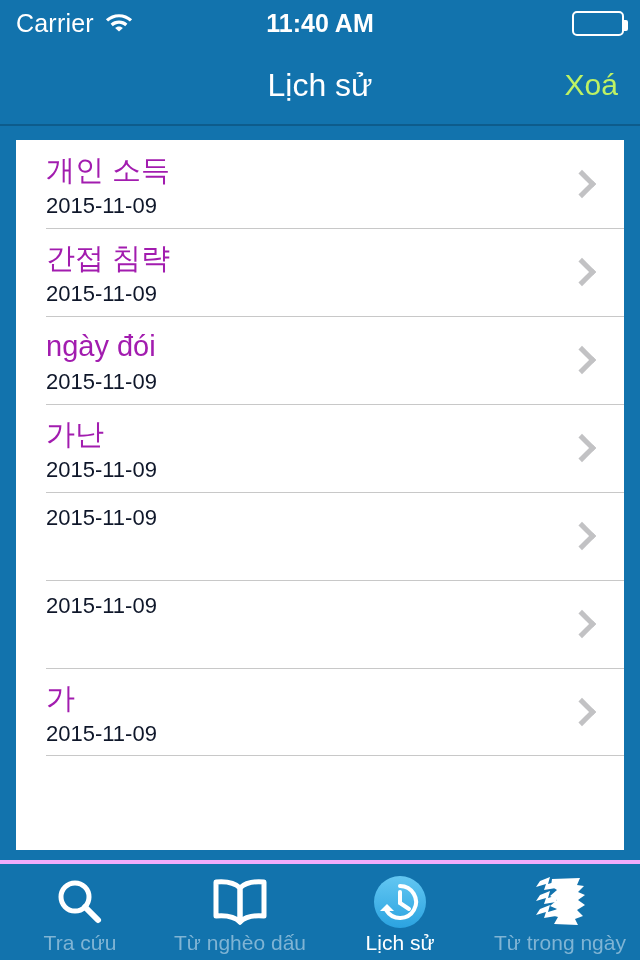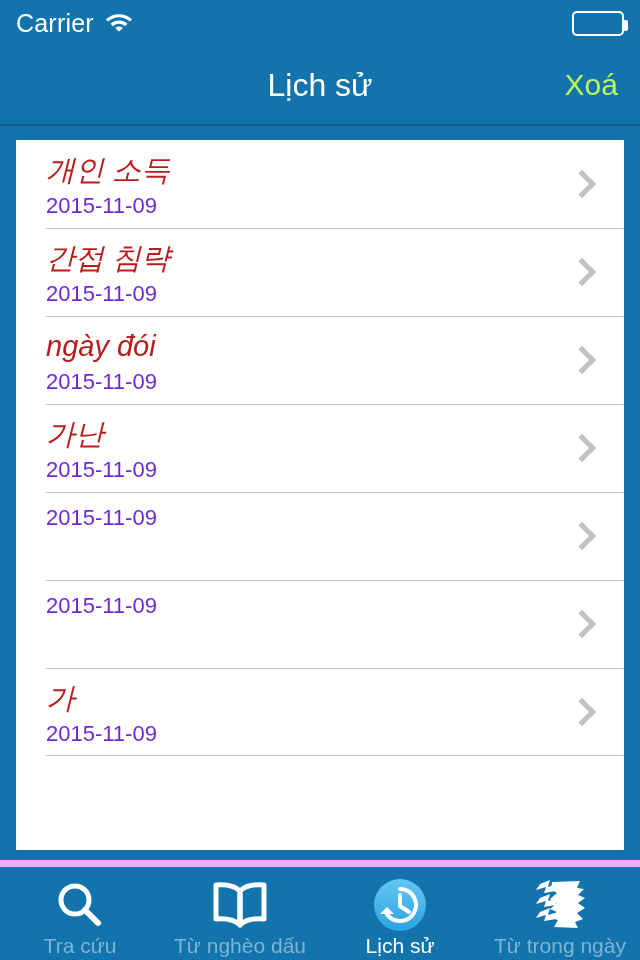--- a/index.html
+++ b/index.html
@@ -55,42 +55,42 @@
   }
   .row {
     position:relative; height:88px; padding:10px 0 0 30px; cursor:pointer;
   }
   .row + .row::before, .row-sep-last::after {
     content:""; position:absolute; left:30px; right:0; top:0;
     height:1px; background:#c8c8c8;
   }
   .row-sep-last::after { top:auto; bottom:0; }
   .row-title {
-    font-size:29px; color:#b91c1c; line-height:40px;
-    white-space:nowrap; overflow:hidden;font-style:italic;
+    font-size:29px; color:#a21caf; line-height:40px;
+    white-space:nowrap; overflow:hidden;
   }
   .row-date {
-    font-size:22px; color:#6d28d9; line-height:30px; margin-top:1px;
+    font-size:22px; color:#0f172a; line-height:30px; margin-top:1px;
   }
   .chevron {
     position:absolute; right:36px; top:50%; margin-top:-13px;
     width:16px; height:26px;
   }
   .chevron::before {
     content:""; position:absolute; left:0; top:3px;
     width:15px; height:15px;
     border-top:5px solid #c2c2c4; border-right:5px solid #c2c2c4;
     transform:rotate(45deg);
   }
   .card-filler { height:88px; }
 
   
   .tabbar {
     position:absolute; left:0; bottom:0; width:640px; height:100px;
-    background:#1273ad; border-top:7px solid #f0abfc;
+    background:#1273ad; border-top:4px solid #f0abfc;
     display:flex;
   }
   .tab {
     flex:1; display:flex; flex-direction:column;
     align-items:center; justify-content:flex-start;
     padding-top:12px; cursor:pointer;
   }
   .tab-icon {
     height:52px; display:flex; align-items:center; justify-content:center;
   }
@@ -113,20 +113,21 @@
     <div class="sb-left">
       <span class="sb-carrier">Carrier</span>
       <span>
         <svg width="30" height="22" viewBox="0 0 30 22">
           <path d="M15 4.2c5.0 0 9.6 1.9 13.1 5.0l-2.2 2.4C22.8 8.9 19.0 7.3 15 7.3S7.2 8.9 4.1 11.6L1.9 9.2C5.4 6.1 10.0 4.2 15 4.2z" fill="#fff"></path>
           <path d="M15 10.6c3.2 0 6.2 1.2 8.4 3.2l-2.2 2.4C19.5 14.7 17.3 13.8 15 13.8s-4.5.9-6.2 2.4l-2.2-2.4C8.8 11.8 11.8 10.6 15 10.6z" fill="#fff"></path>
           <path d="M15 16.5c1.5 0 2.9.6 3.9 1.6L15 21.5l-3.9-3.4c1.0-1.0 2.4-1.6 3.9-1.6z" fill="#fff"></path>
         </svg>
       </span>
     </div>
+    <div class="sb-time">11:40 AM</div>
     <div class="sb-right">
       <span class="battery"></span>
     </div>
   </div>
 
   <div class="navbar">
     <div class="nav-title">Lịch sử</div>
     <div class="nav-action">Xoá</div>
   </div>
 

